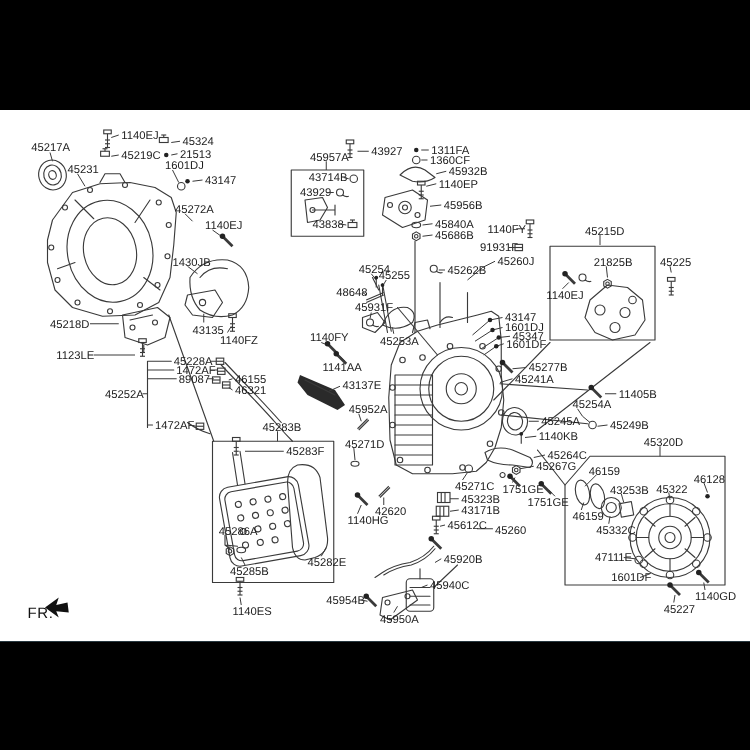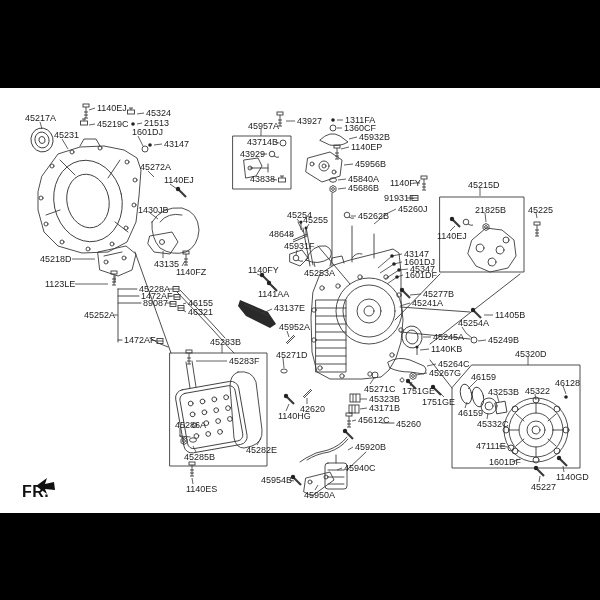--- a/index.html
+++ b/index.html
@@ -1,20 +1,20 @@
 <!DOCTYPE html>
 <html><head>
 <meta charset="utf-8">
 <style>
   html,body{margin:0;padding:0;background:#000;}
   #stage{position:relative;width:600px;height:600px;background:#7dd3fc;overflow:hidden;
          font-family:"Liberation Sans", sans-serif;}
   #paper{position:absolute;left:0;top:88px;width:600px;height:425px;background:#fff;}
   svg text{font-family:"Liberation Sans", sans-serif;font-size:9px;fill:#1c1c1c;}
-  #fr-label{position:absolute;left:22px;top:483px;font-size:16px;font-weight:bold;color:#111;letter-spacing:0.5px;}
+  #fr-label{position:absolute;left:22px;top:483px;font-size:12px;font-weight:normal;color:#111;letter-spacing:0.5px;}
 </style>
 </head>
 <body>
 
 <div id="stage">
   <div style="position:absolute;left:0;top:0;width:600px;height:88px;background:#000;"></div>
   <div id="paper"></div>
   <div style="position:absolute;left:0;top:513px;width:600px;height:87px;background:#000;"></div>
 
   <svg id="art" width="600" height="600" viewBox="0 0 600 600" style="position:absolute;left:0;top:0;" fill="none" stroke="#3a3a3a" stroke-width="0.9" stroke-linecap="round" stroke-linejoin="round">

